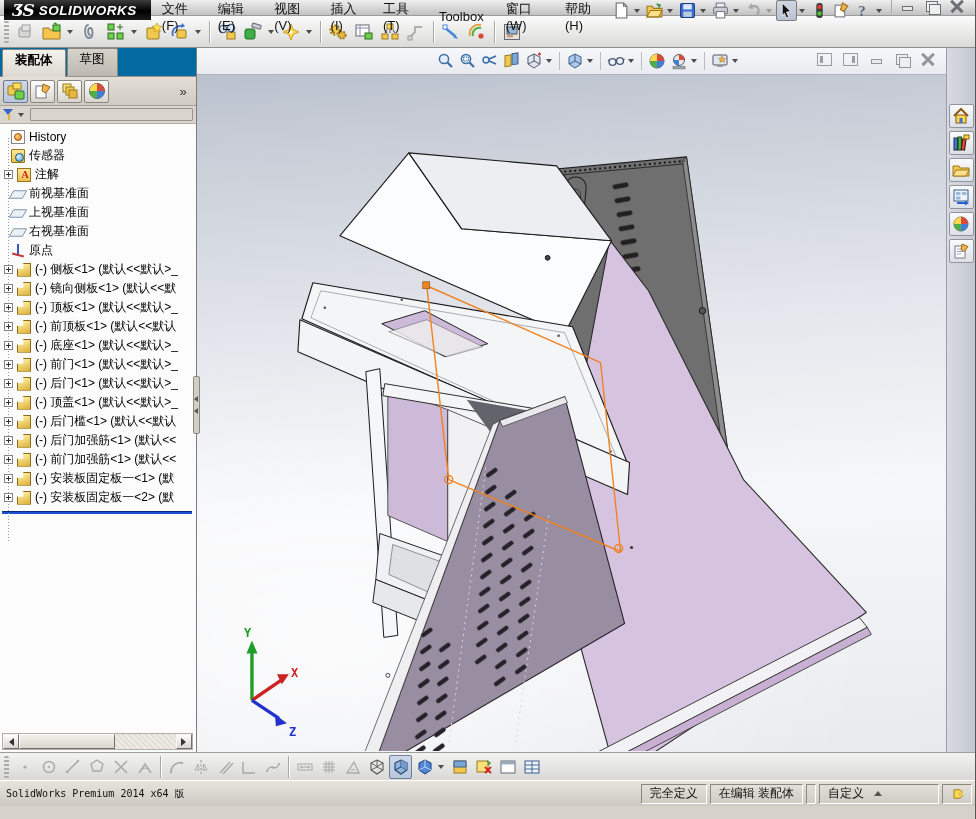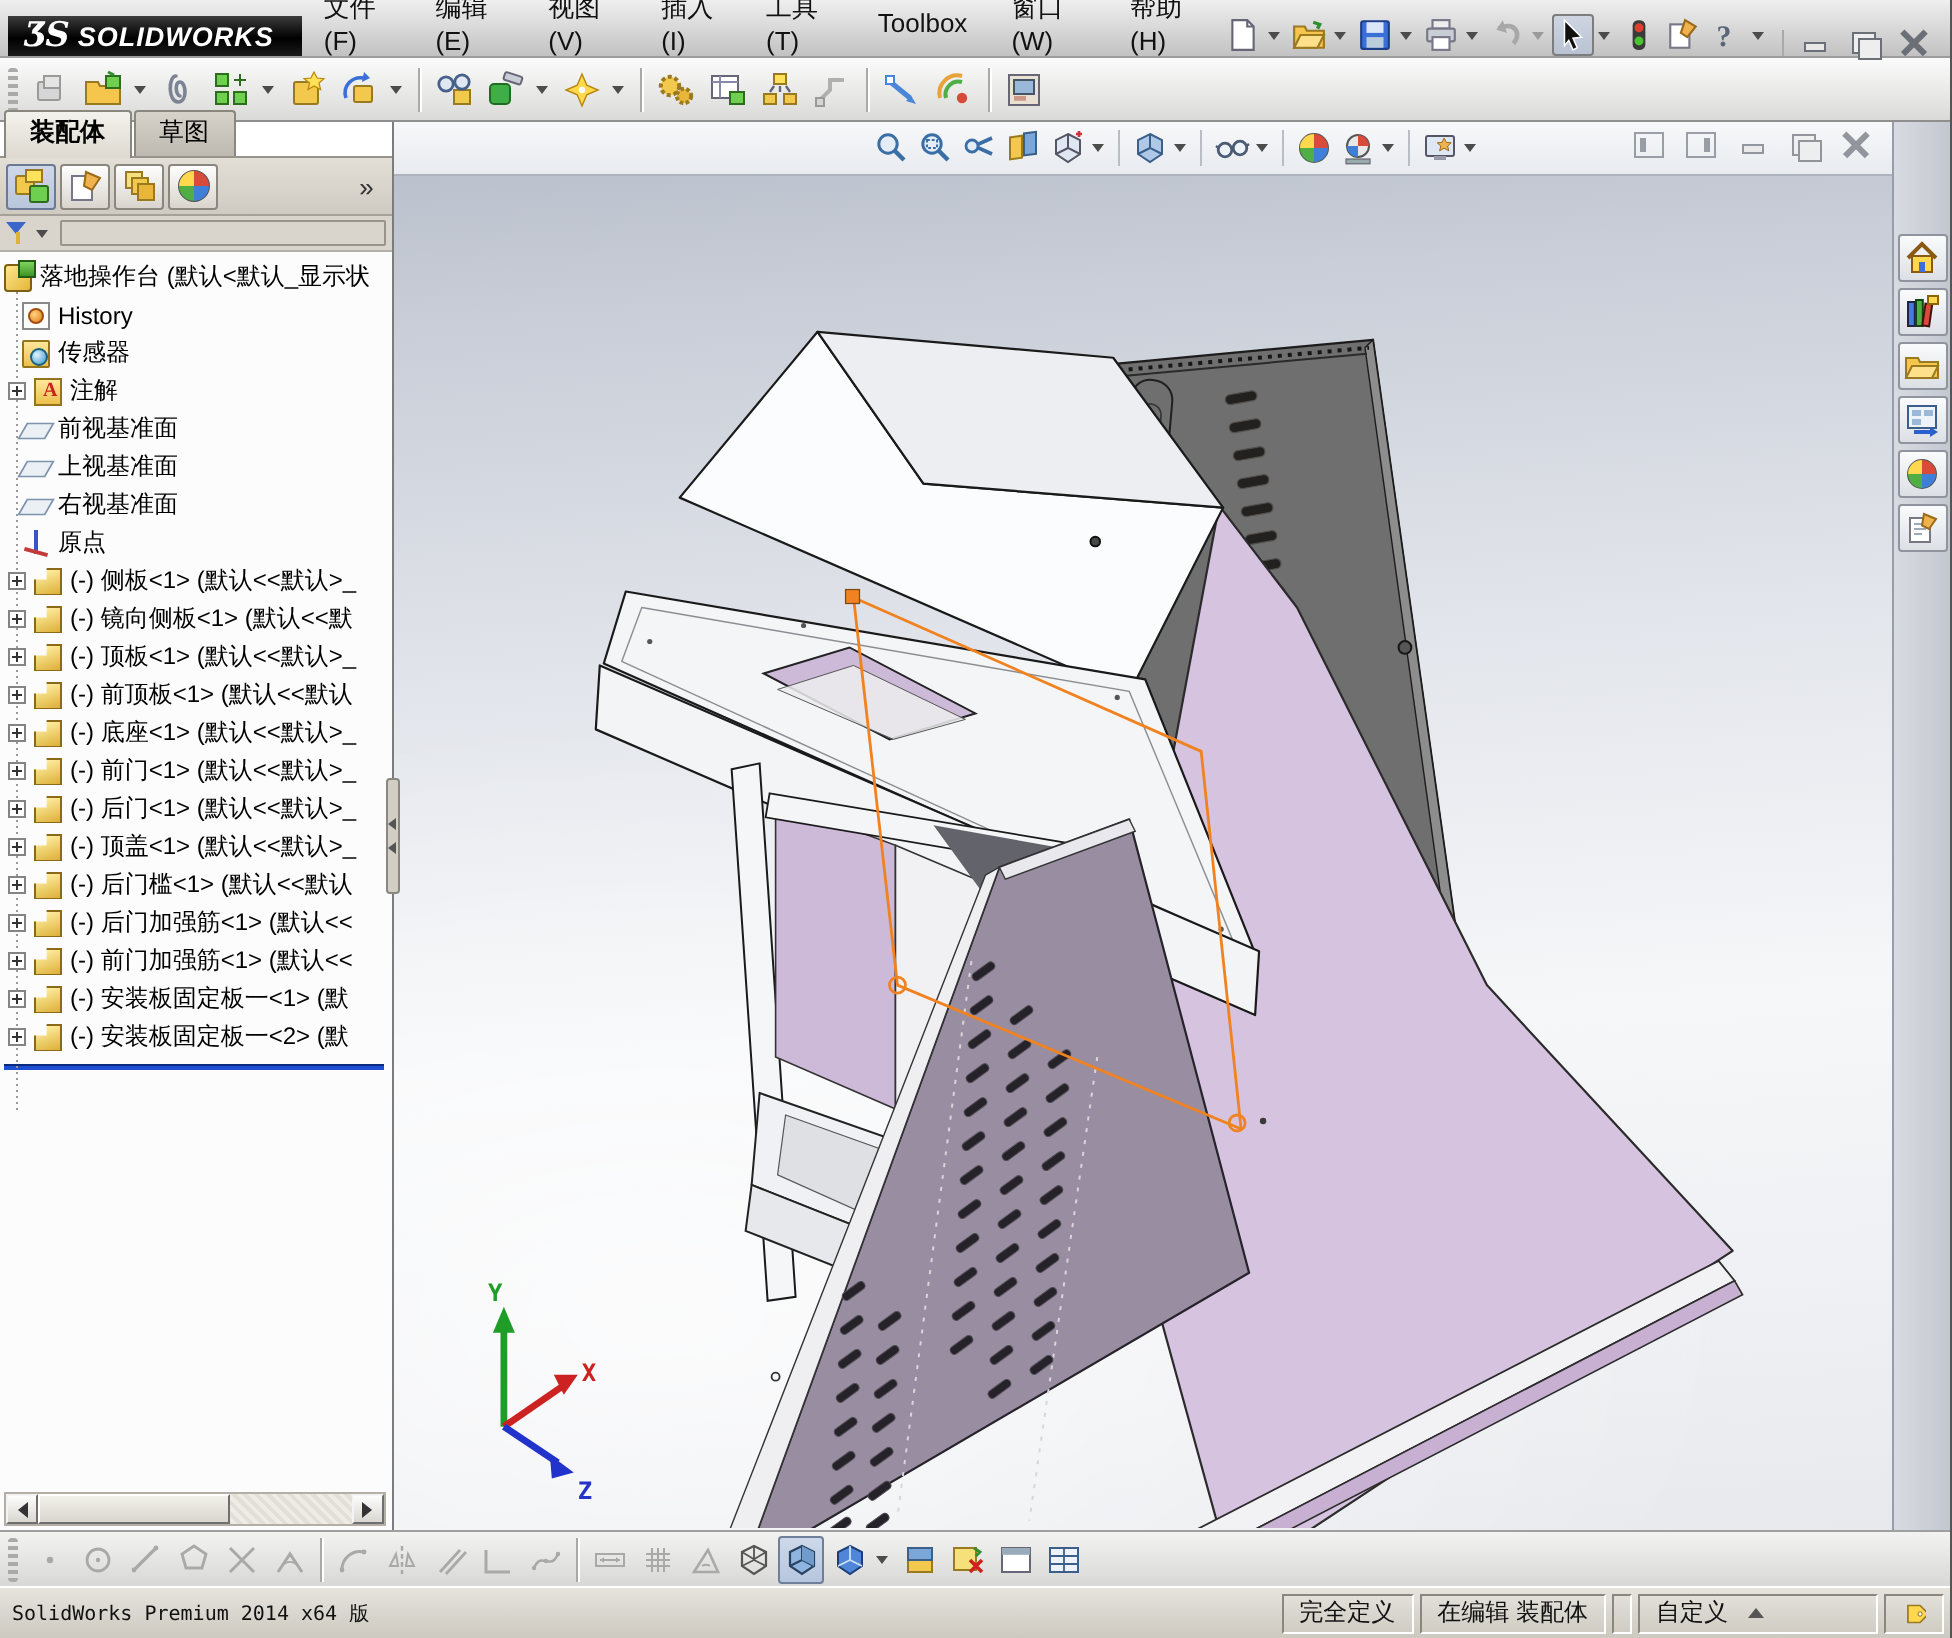--- a/index.html
+++ b/index.html
@@ -1,21 +1,21 @@
 <!DOCTYPE html>
 <html><head>
 <meta charset="utf-8">
 <style>
   *{margin:0;padding:0;box-sizing:border-box}
   html,body{width:976px;height:819px;overflow:hidden}
   body{font-family:"Liberation Sans",sans-serif;font-size:12px;background:#c8c8c8;-webkit-font-smoothing:antialiased}
   .app{position:relative;width:976px;height:819px;border-right:1px solid #555;background:#d6d2ca}
 
   
-  .titlebar{position:relative;height:29px;display:flex;align-items:flex-end;background:linear-gradient(#efefef,#c2c2c2);border-bottom:1px solid #9c9c9c}
+  .titlebar{position:relative;height:16px;display:flex;align-items:flex-start;background:linear-gradient(#efefef,#c2c2c2);border-bottom:1px solid #9c9c9c}
   .redstripe{width:5px;background:linear-gradient(#e00505,#8d0404)}
   .logo{display:flex;align-items:center;gap:5px;background:linear-gradient(#3c3c3c,#000 55%,#1b1b1b);color:#fff;padding:0 14px 0 8px}
   .logo .mark{font:italic bold 17px "DejaVu Serif",serif;letter-spacing:-1px}
   .logo .word{font:italic bold 13.5px "Liberation Sans",sans-serif;letter-spacing:.5px}
   .menubar{display:flex;align-items:center;}
   .menu-item{padding:0 11px;font-size:13px;color:#111;height:100%;display:flex;align-items:center;cursor:default}
   .tb-icons{margin-left:auto;display:flex;align-items:center;gap:1px;padding-right:6px}
   .ti{width:21px;height:21px;display:flex;align-items:center;justify-content:center}
   .ti svg{width:17px;height:17px}
   .caret{width:0;height:0;border-left:3px solid transparent;border-right:3px solid transparent;border-top:4px solid #4c4c4c;margin:0 3px 0 1px}
@@ -34,21 +34,21 @@
   .grip{width:5px;height:22px;margin-right:3px;background:repeating-linear-gradient(to bottom,#aaa 0 2px,transparent 2px 4px);border-radius:2px}
   .ti2{width:24px;height:26px;display:flex;align-items:center;justify-content:center;border:1px solid transparent;border-radius:2px}
   .ti2 svg{width:20px;height:20px}
   .sep{width:1px;height:22px;background:#a9a9a9;margin:0 3px;box-shadow:1px 0 0 #fff}
 
   
   .main{position:relative;display:flex;height:704px}
 
   
   .panel{position:relative;width:197px;background:#d9d5cd;border-right:1px solid #7c7c7c;display:flex;flex-direction:column}
-  .cm-tabs{display:flex;align-items:flex-end;height:18px;background:#ffffff;padding-left:2px;border-bottom:1px solid #98948c}
+  .cm-tabs{display:flex;height:29px;background:#0369a1;padding-left:2px;border-bottom:1px solid #98948c}
   .cm-tab{padding:2px 12px 3px;font-size:12.5px;border:1px solid #8a877f;border-bottom:none;background:linear-gradient(#d7d3cb,#bdb9b1);margin-right:1px;border-radius:2px 2px 0 0}
   .cm-tab.active{background:linear-gradient(#f4f2ec,#ddd9d1);font-weight:bold;position:relative;top:1px;padding-bottom:4px}
   .ptab-strip{display:flex;align-items:center;height:29px;background:linear-gradient(#e3dfd7,#cfcbc3);border-bottom:1px solid #a5a199;padding:2px 3px;gap:2px}
   .ptab{width:25px;height:23px;display:flex;align-items:center;justify-content:center;border:1px solid #8a877f;background:linear-gradient(#fefefe,#d9d5cd);border-radius:2px}
   .ptab.active{background:linear-gradient(#cfd8e8,#b9c5da);border-color:#6a7a94}
   .ptab svg{width:18px;height:18px}
   .ptab-more{margin-left:auto;font-size:13px;color:#333;padding-right:6px}
   .filter-row{display:flex;align-items:center;height:18px;background:#d9d5cd;border-bottom:1px solid #b4b0a8;padding:0 3px;gap:3px}
   .funnel{width:11px;height:11px;position:relative}
   .funnel::before{content:"";position:absolute;left:0;top:0;border-left:5.5px solid transparent;border-right:5.5px solid transparent;border-top:6px solid #3a67c9}
@@ -380,24 +380,20 @@
         <span class="ptab-more">»</span>
       </div>
       <div class="filter-row">
         <span class="funnel"></span>
         <span class="caret"></span>
         <span class="filter-field"></span>
       </div>
 
       <div class="tree">
         <div class="tree-guide"></div>
-        <div class="trow root">
-            <span class="tico i-asm"></span>
-            <span class="tlabel">落地操作台  (默认&lt;默认_显示状</span>
-          </div>
         <div class="trow">
             <span class="tico i-hist"></span>
             <span class="tlabel">History</span>
           </div>
         <div class="trow">
             <span class="tico i-sens"></span>
             <span class="tlabel">传感器</span>
           </div>
         <div class="trow hasexp">
             <span class="exp"></span>

